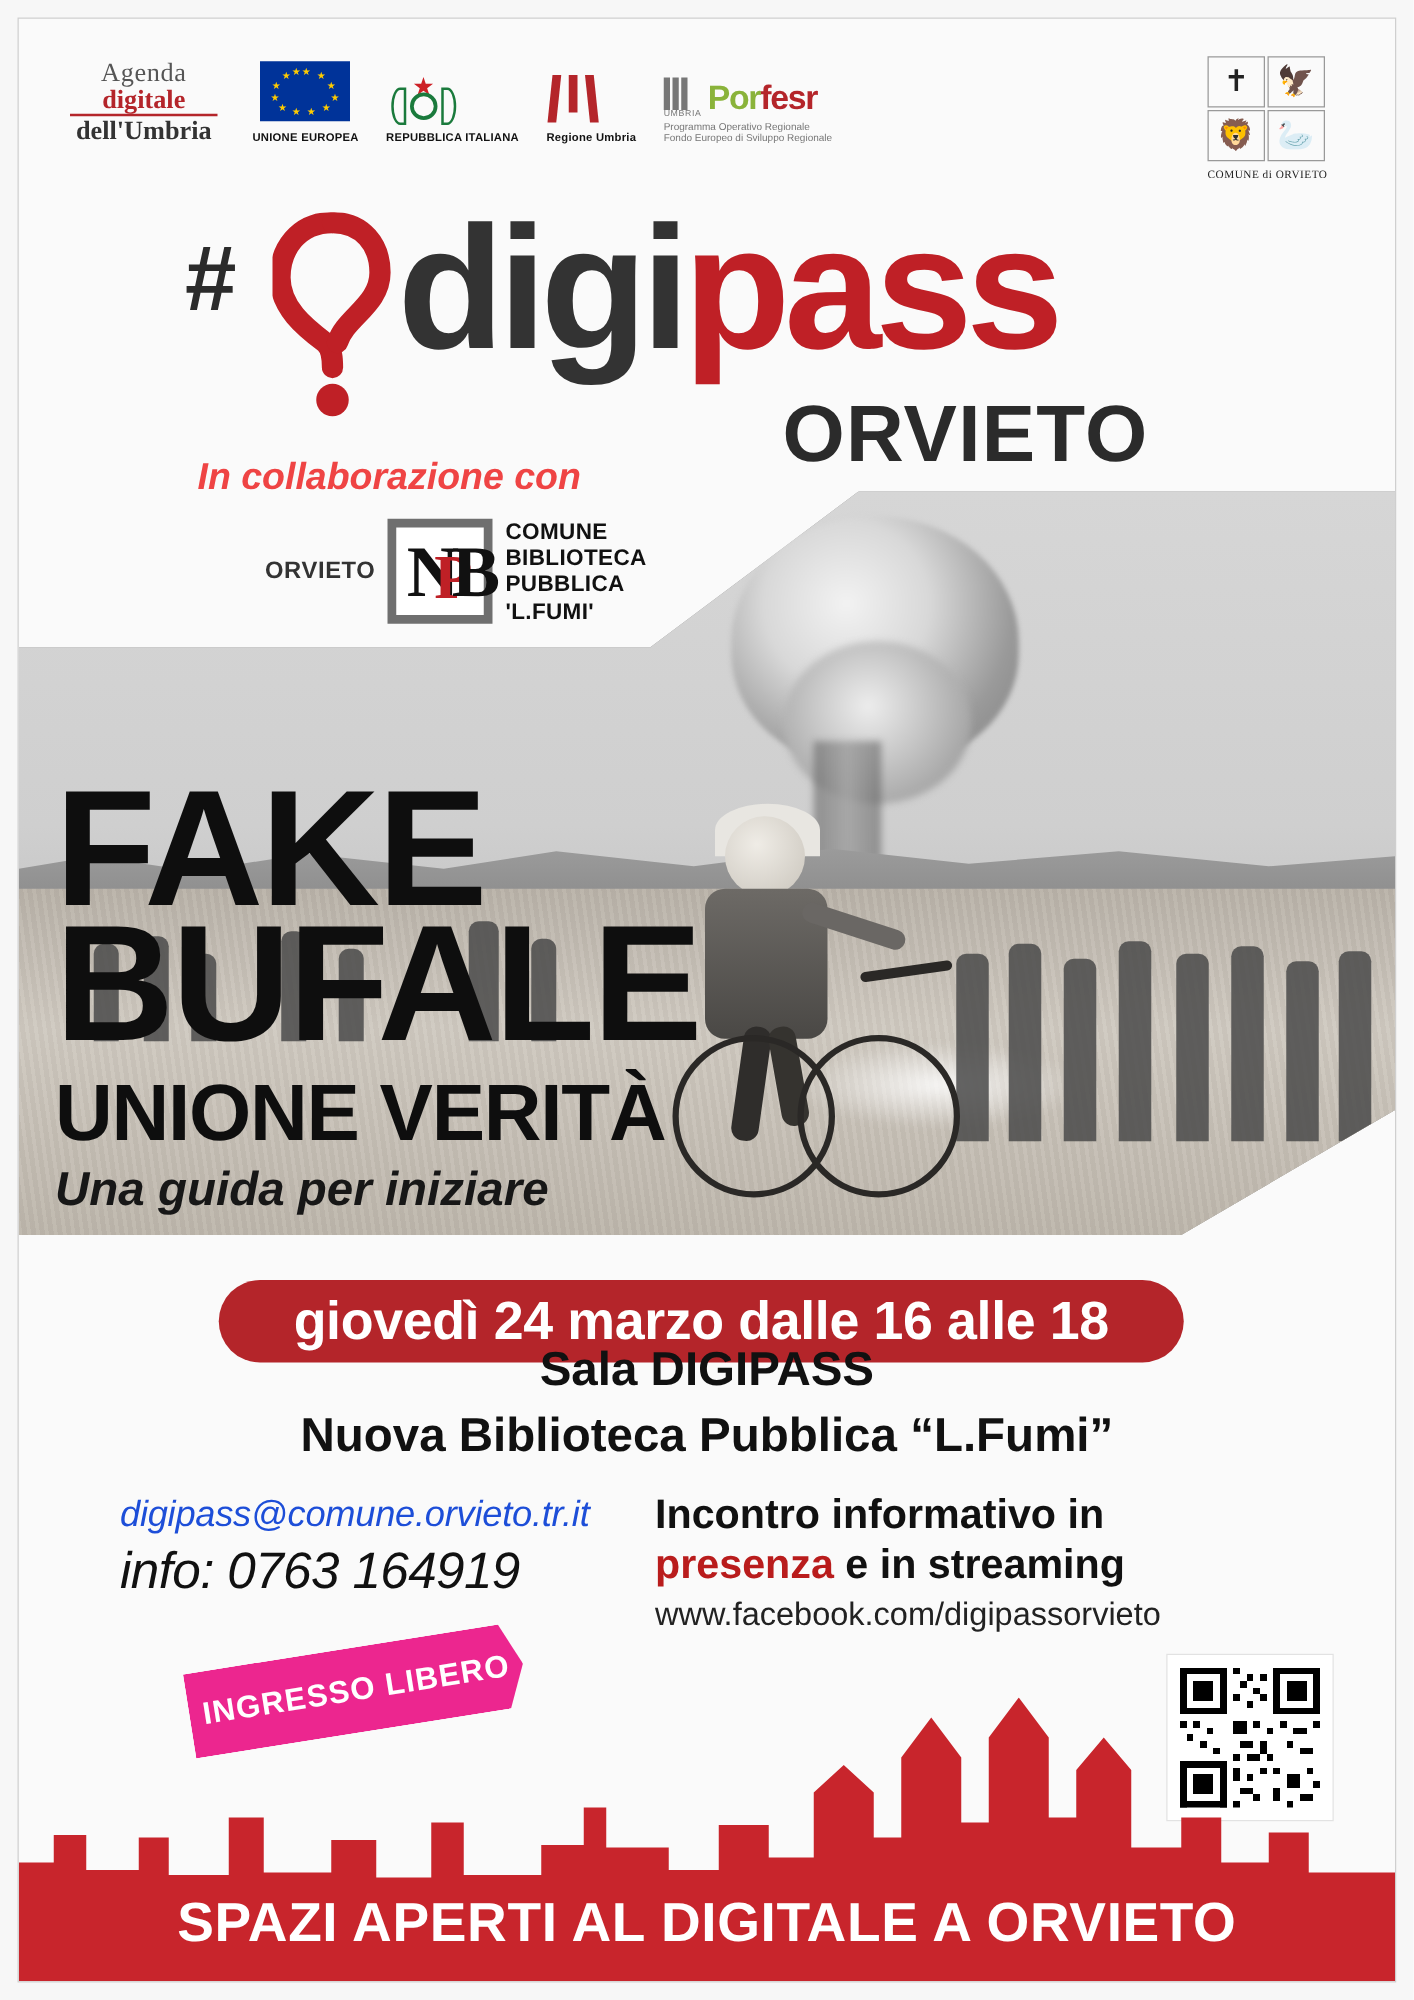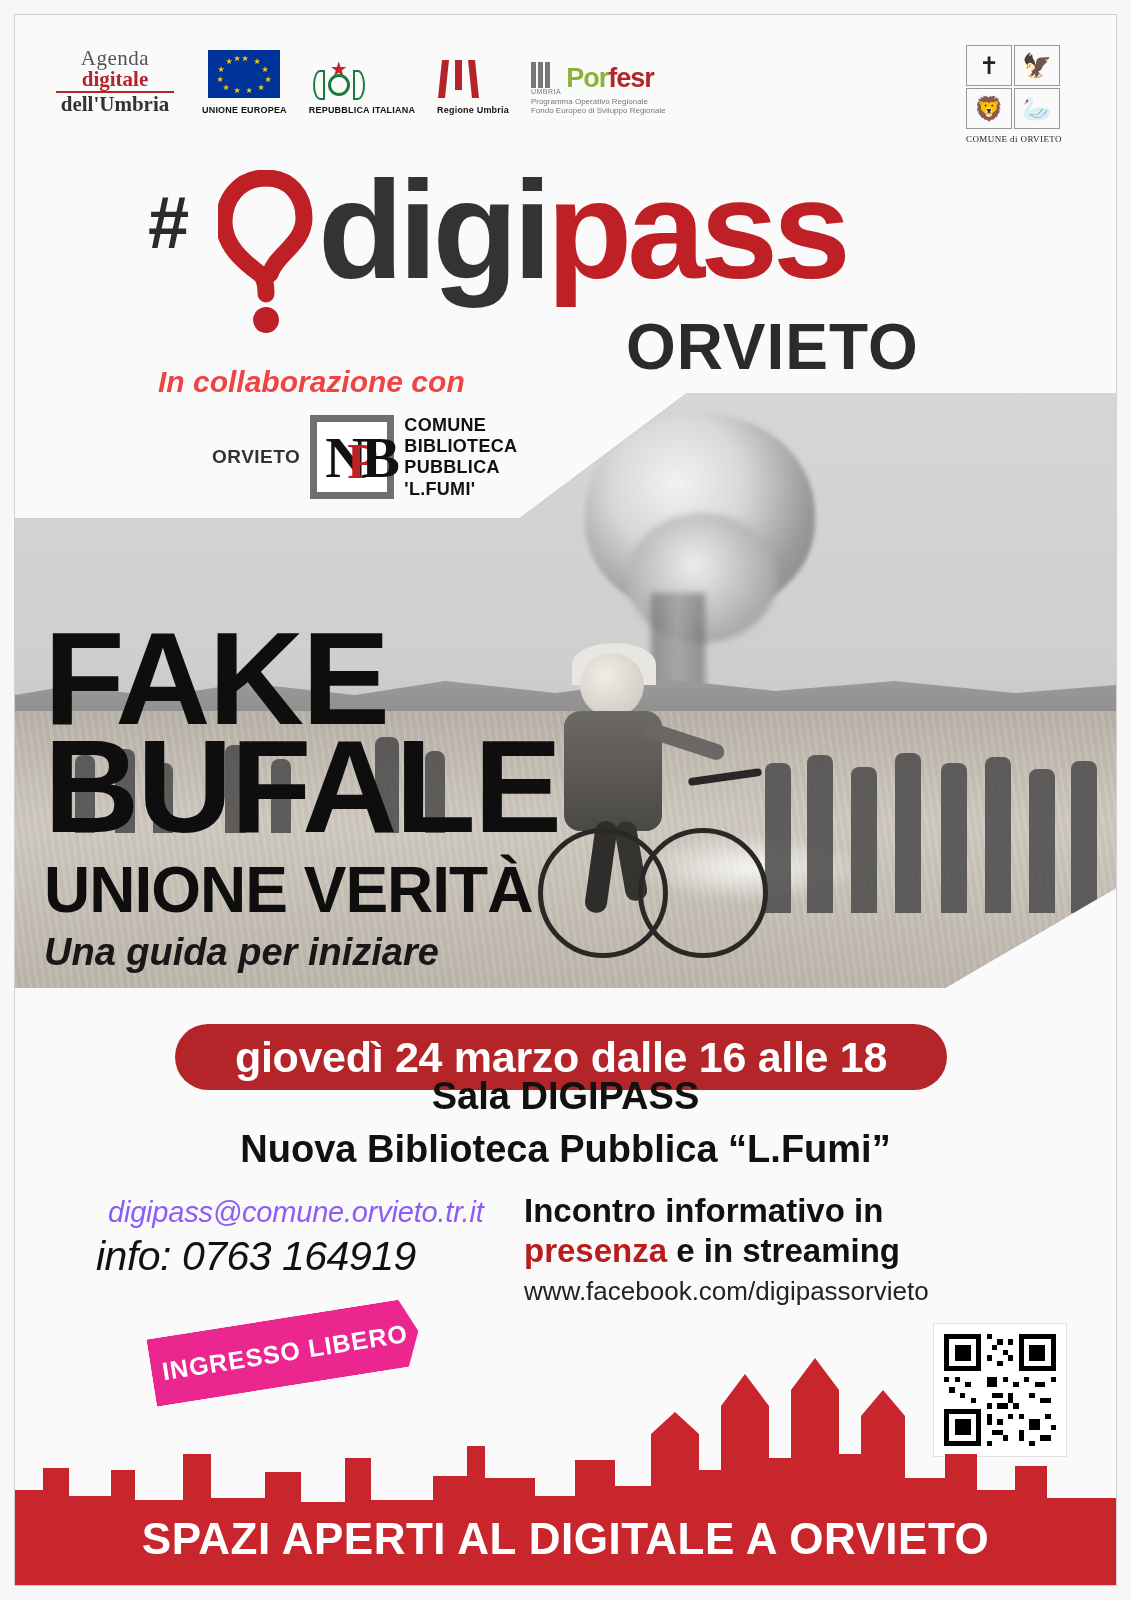--- a/index.html
+++ b/index.html
@@ -260,21 +260,21 @@
   }
 
   
   .venue { position: absolute; left: 0; right: 0; top: 1075px; text-align: center; }
   .venue .v1 { font-size: 38px; font-weight: bold; color: #111; }
   .venue .v2 { font-size: 38px; font-weight: bold; color: #111; margin-top: 10px; }
 
   
   .contacts { position: absolute; left: 96px; top: 1196px; }
   .contacts .mail {
-    font-size: 29px; font-style: italic; color: #8b5cf6; letter-spacing: -.2px; margin-left: 12px;
+    font-size: 29px; font-style: italic; color: #1d4ed8; letter-spacing: -.2px;
   }
   .contacts .phone {
     font-size: 41px; font-style: italic; color: #111; margin-top: 4px; letter-spacing: -.5px;
   }
   .streaming { position: absolute; left: 524px; top: 1192px; }
   .streaming .s1 { font-size: 33px; font-weight: bold; color: #111; }
   .streaming .s2 { font-size: 33px; font-weight: bold; color: #111; margin-top: 2px; }
   .streaming .s2 .red { color: #b91c1c; }
   .streaming .s3 { font-size: 26px; color: #222; margin-top: 6px; }
 

